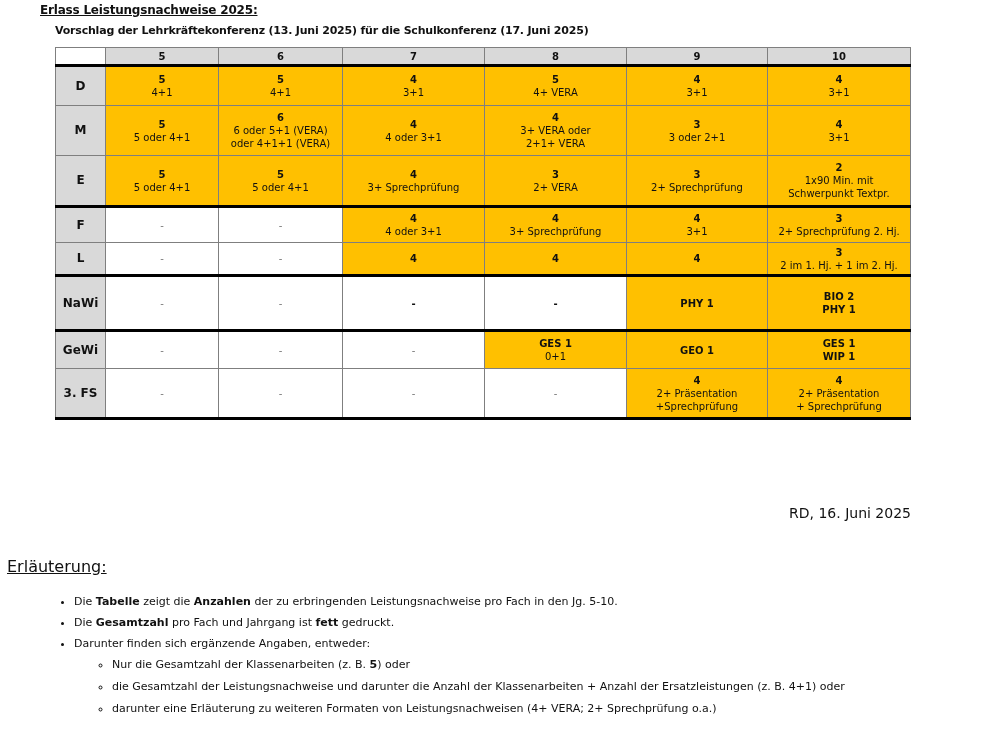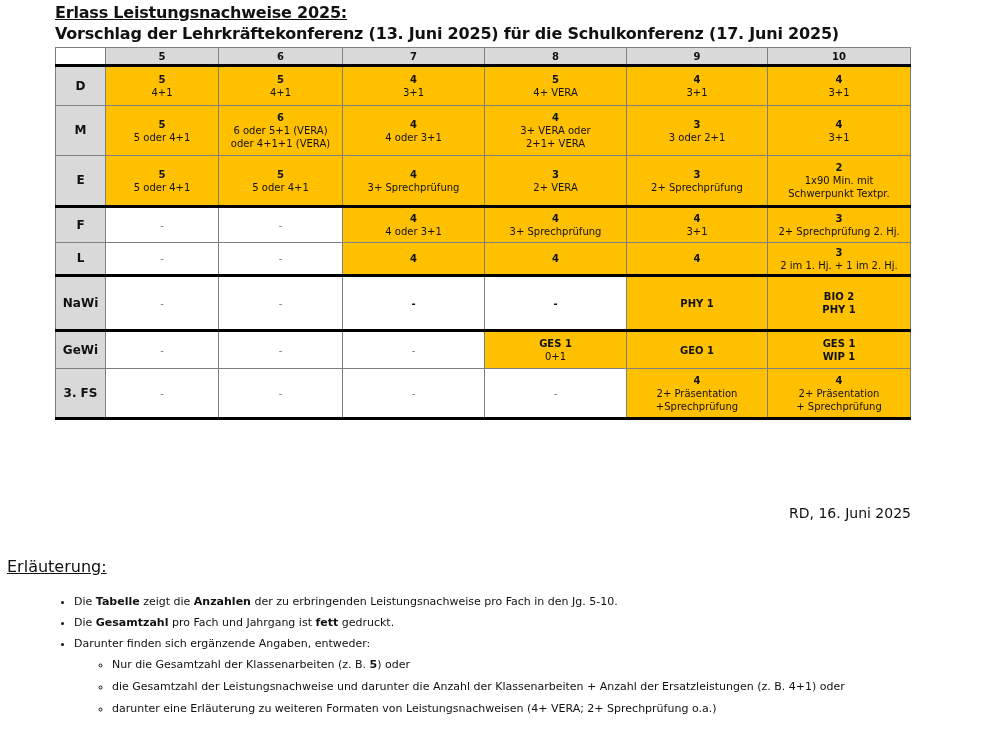--- a/index.html
+++ b/index.html
@@ -1,20 +1,20 @@
 <!DOCTYPE html>
 <html><head>
 <meta charset="utf-8">
 <style>
   html, body { margin: 0; padding: 0; background: #ffffff; }
   body { width: 1004px; height: 730px; position: relative; overflow: hidden;
          font-family: "DejaVu Sans", sans-serif; color: #111; }
-  .title1 { position: absolute; left: 55px; top: 3px; font-size: 16px; font-weight: bold;
+  .title1 { position: absolute; left: 40px; top: 3px; font-size: 12px; font-weight: bold;
             text-decoration: underline; letter-spacing: -0.2px; }
-  .title2 { position: absolute; left: 55px; top: 24px; font-size: 16px; font-weight: bold;
+  .title2 { position: absolute; left: 55px; top: 24px; font-size: 11px; font-weight: bold;
             letter-spacing: -0.2px; text-align: center; }
   table.grid { position: absolute; left: 55px; top: 47px; border-collapse: collapse;
                table-layout: fixed; font-size: 10px; }
   table.grid td, table.grid th { border: 1px solid #7f7f7f; text-align: center; vertical-align: middle;
                padding: 0; line-height: 13px; }
   th.hd { background: #d9d9d9; font-weight: bold; height: 16px; font-size: 10px; }
   th.corner { background: #ffffff; border-right: 3px solid #000; }
   td.rl { background: #d9d9d9; font-weight: bold; font-size: 12px; border-right: 3px solid #000; }
   td.y { background: #ffc000; }
   td.w { background: #ffffff; }

